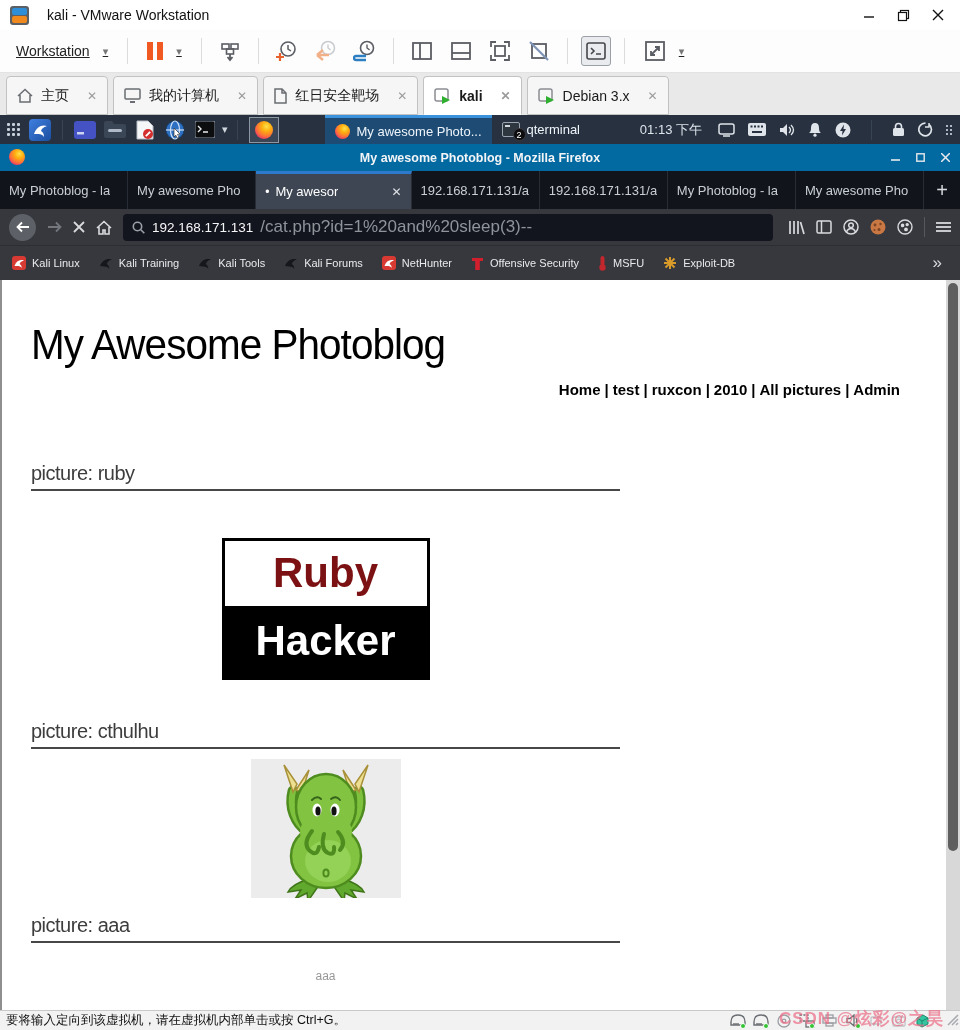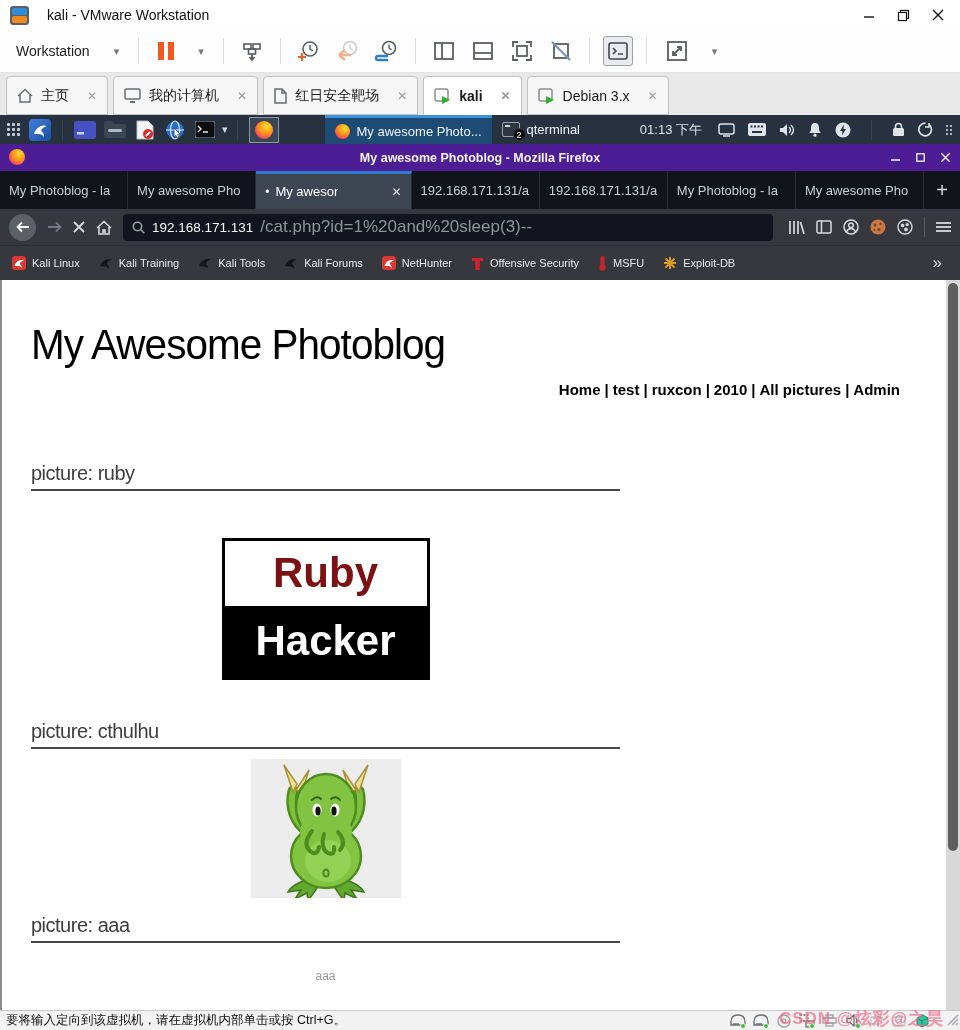--- a/index.html
+++ b/index.html
@@ -13,21 +13,21 @@
   .vm-logo::before{content:"";position:absolute;left:2px;top:2px;right:2px;height:7px;background:#2e8fd8;border-radius:2px;}
   .vm-logo::after{content:"";position:absolute;left:2px;bottom:2px;right:2px;height:7px;background:#f08a1e;border-radius:2px;}
   .vm-title{margin-left:18px;font-size:14px;color:#111;}
   .vm-ctrls{margin-left:auto;display:flex;align-items:center;gap:22px;padding-right:6px;}
   .vm-ctrls svg{display:block;}
 
   
   .vm-toolbar{height:43px;background:#fdfdfd;border-bottom:1px solid #e3e3e3;display:flex;align-items:center;
     padding:0 10px;gap:9px;flex:0 0 auto;color:#222;}
   .tb-sep{width:1px;height:26px;background:#dcdcdc;margin:0 4px;}
-  .tb-menu{display:flex;align-items:center;gap:24px;font-size:14px;padding:4px 6px;}
+  .tb-menu{display:flex;align-items:center;gap:13px;font-size:14px;padding:4px 6px;text-decoration:underline;}
   .caret{font-size:11px;color:#777;}
   .pause{display:flex;gap:4px;}
   .pause i{display:block;width:6px;height:18px;background:#f05a22;}
   .tbicon{width:30px;height:30px;display:flex;align-items:center;justify-content:center;}
   .tbicon svg{display:block;}
   .tb-console{border:1px solid #9aa0a6;background:#e9ebee;border-radius:3px;}
 
   
   .vm-tabstrip{height:42px;background:#e9e9e9;display:flex;align-items:flex-end;padding:0 0 0 6px;flex:0 0 auto;}
   .vmtab{height:39px;display:flex;align-items:center;gap:8px;background:#f6f6f6;border:1px solid #c2c2c2;
@@ -57,21 +57,21 @@
   .qt-ico::before{content:"";position:absolute;left:2px;top:2px;width:5px;height:2px;background:#cfd6de;}
   .qt-badge{position:absolute;right:-7px;bottom:-5px;width:13px;height:13px;border-radius:50%;background:#0d0d0f;
     color:#fff;font-size:9px;display:flex;align-items:center;justify-content:center;border:1px solid #3c3c40;}
   .tray{margin-left:auto;display:flex;align-items:center;gap:13px;padding-right:2px;}
   .tray .clock{white-space:nowrap;margin-right:3px;}
   .tray svg{display:block;}
   .tk-grip{display:grid;grid-template-columns:repeat(2,2px);grid-gap:2px;}
   .tk-grip i{width:2px;height:2px;background:#aeb8c4;}
 
   
-  .ff-title{height:27px;background:#4c1d95;display:flex;align-items:center;justify-content:center;position:relative;flex:0 0 auto;}
+  .ff-title{height:27px;background:#0369a1;display:flex;align-items:center;justify-content:center;position:relative;flex:0 0 auto;}
   .ff-title .fficon{position:absolute;left:9px;top:5px;width:16px;height:16px;}
   .ff-title .t{color:#f2f4f6;font-size:12.5px;font-weight:700;}
   .ff-title .ctrls{position:absolute;right:10px;top:0;height:100%;display:flex;align-items:center;gap:16px;}
   .ff-title .ctrls svg{display:block;}
 
   
   .ff-tabs{height:38px;background:#11141a;display:flex;align-items:stretch;flex:0 0 auto;}
   .fftab{flex:1 1 0;min-width:0;display:flex;align-items:center;padding:0 9px;border-right:1px solid #272c35;
     color:#c9ced5;font-size:13px;}
   .fftab .lbl{white-space:nowrap;overflow:hidden;min-width:0;}

